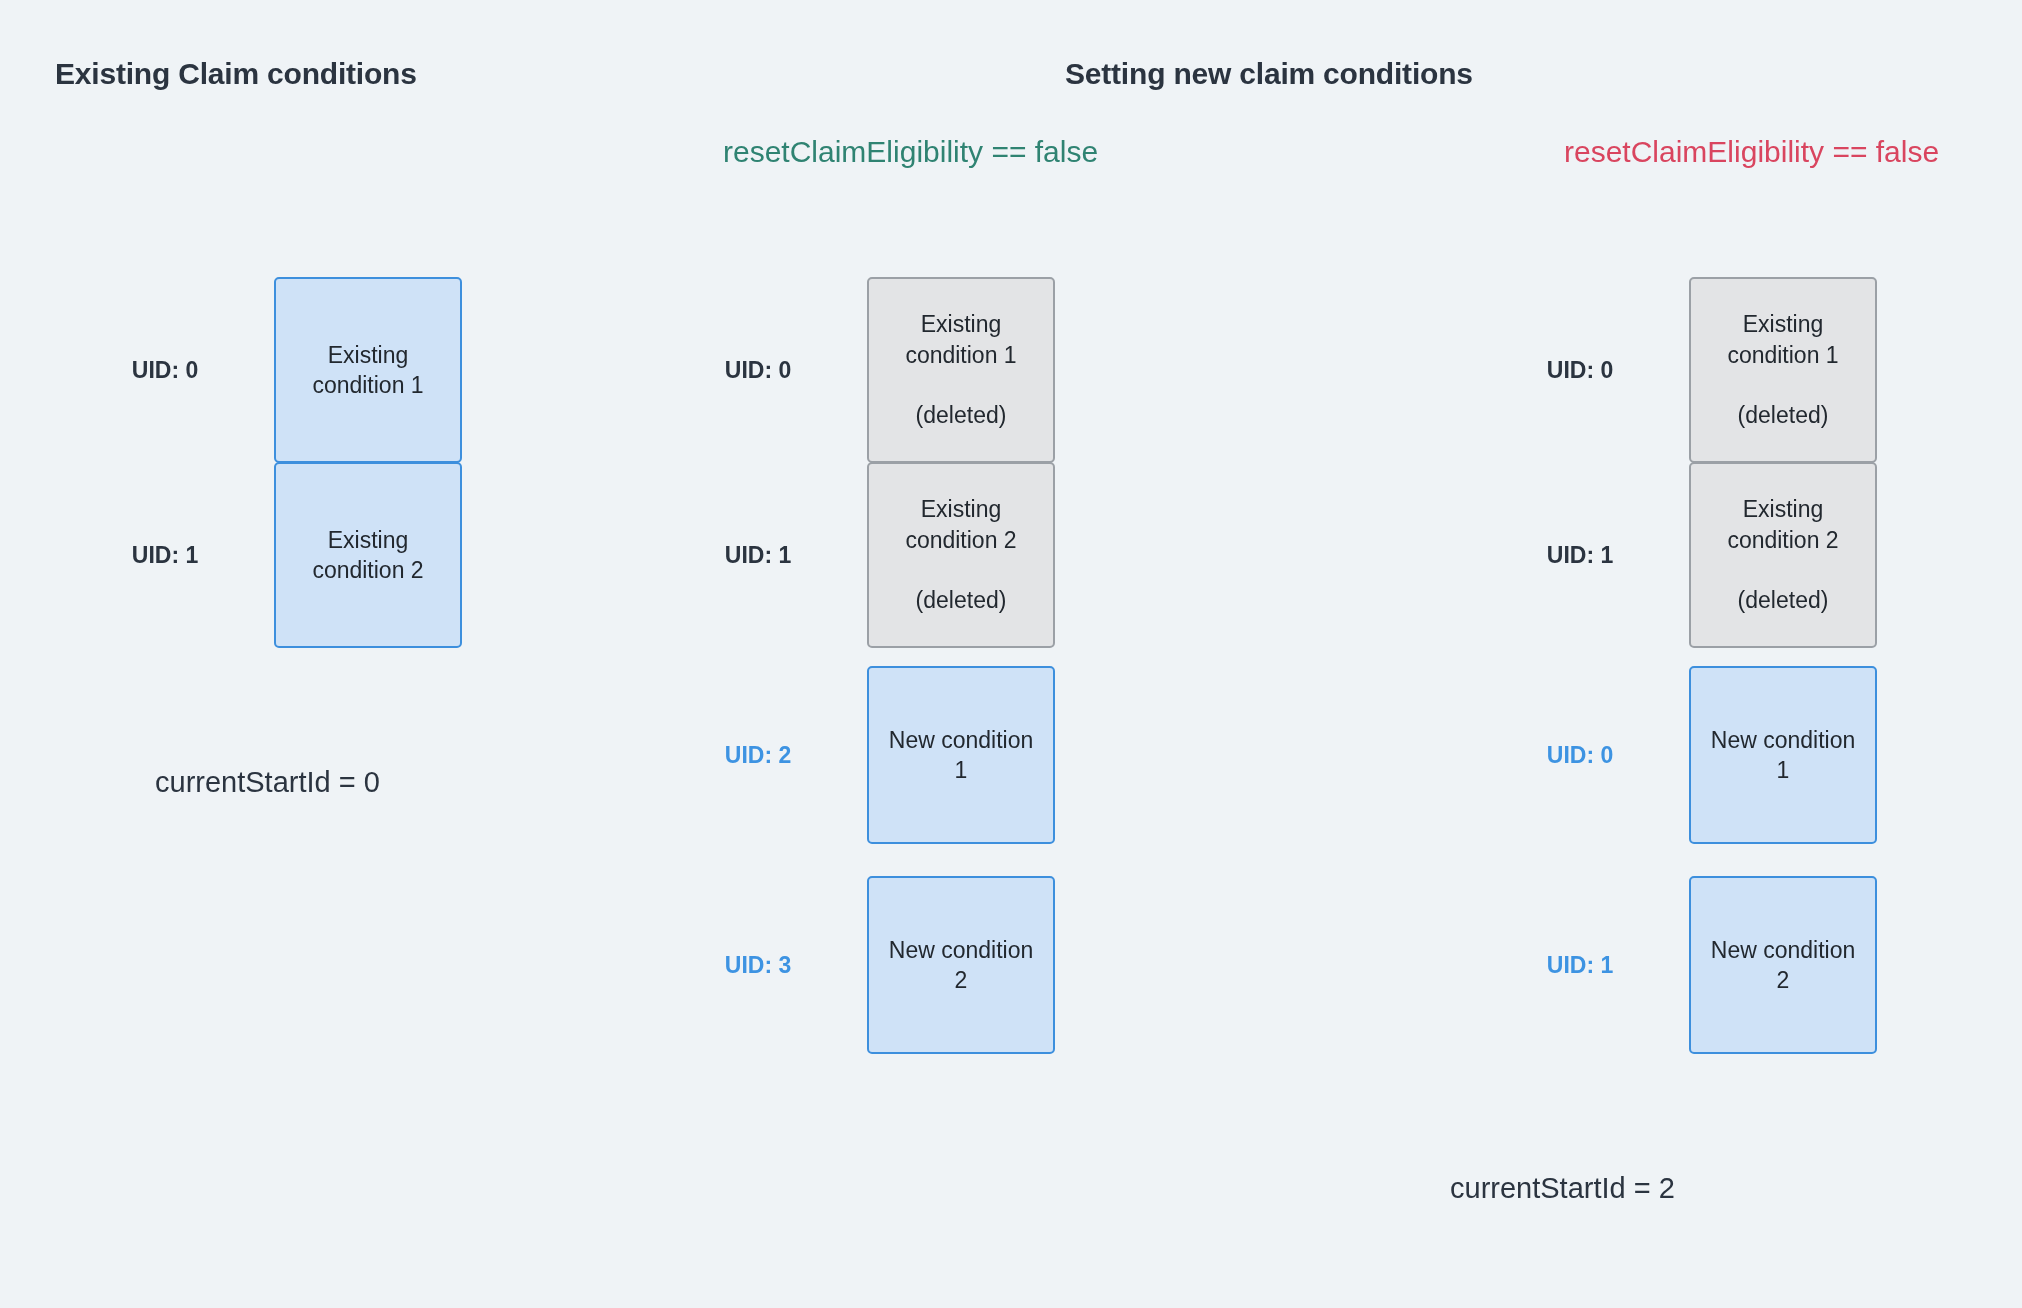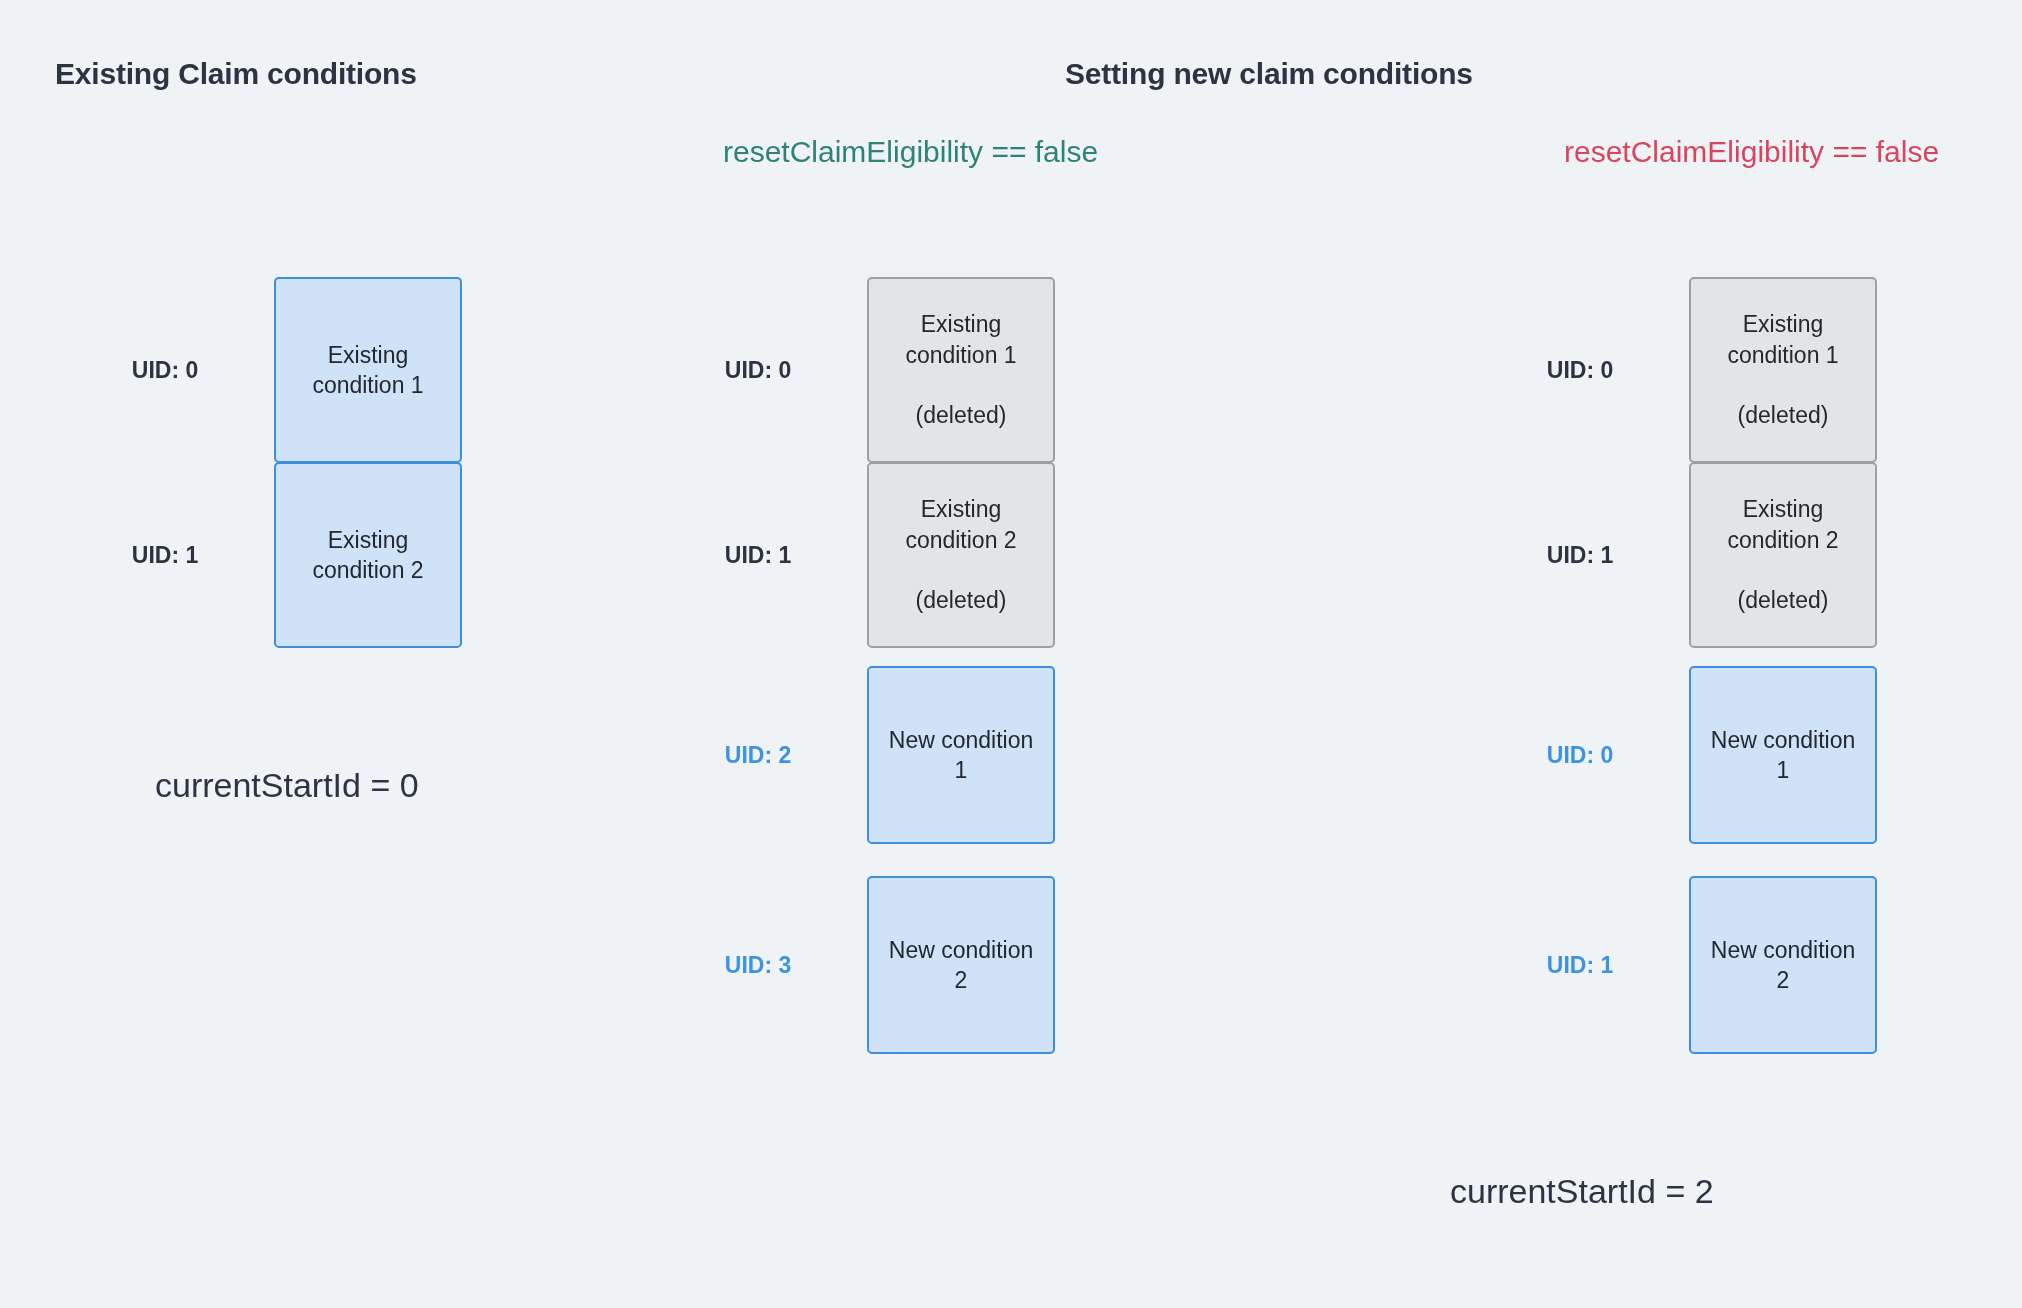--- a/index.html
+++ b/index.html
@@ -113,21 +113,21 @@
   #col-reset-true .row  { left: 23px; }
   #col-reset-false .row { left: 165px; }
 
   
   .row.r1 .box, .row.r2 .box { height: 186px; }
   .row.r3 .box, .row.r4 .box { height: 178px; }
 
   
   .footer-note {
     position: absolute;
-    font-size: 34px;
+    font-size: 29px;
     color: #2b3440;
     white-space: nowrap;
   }
   #footer-existing   { left: 155px;  top: 766px; }
   #footer-reset-true { left: 790px;  top: 1172px; }
 </style>
 </head>
 <body>
 
 <div class="canvas">

